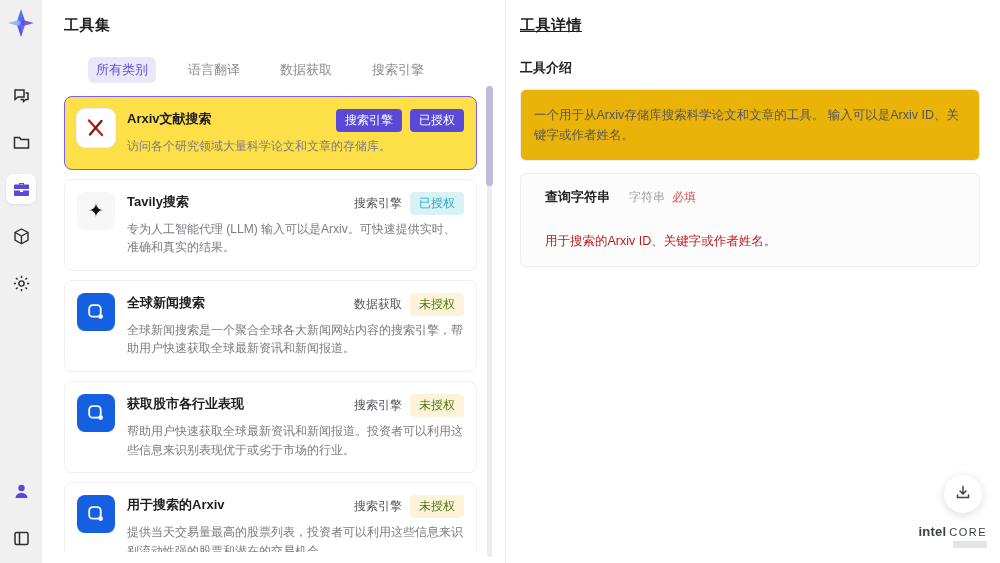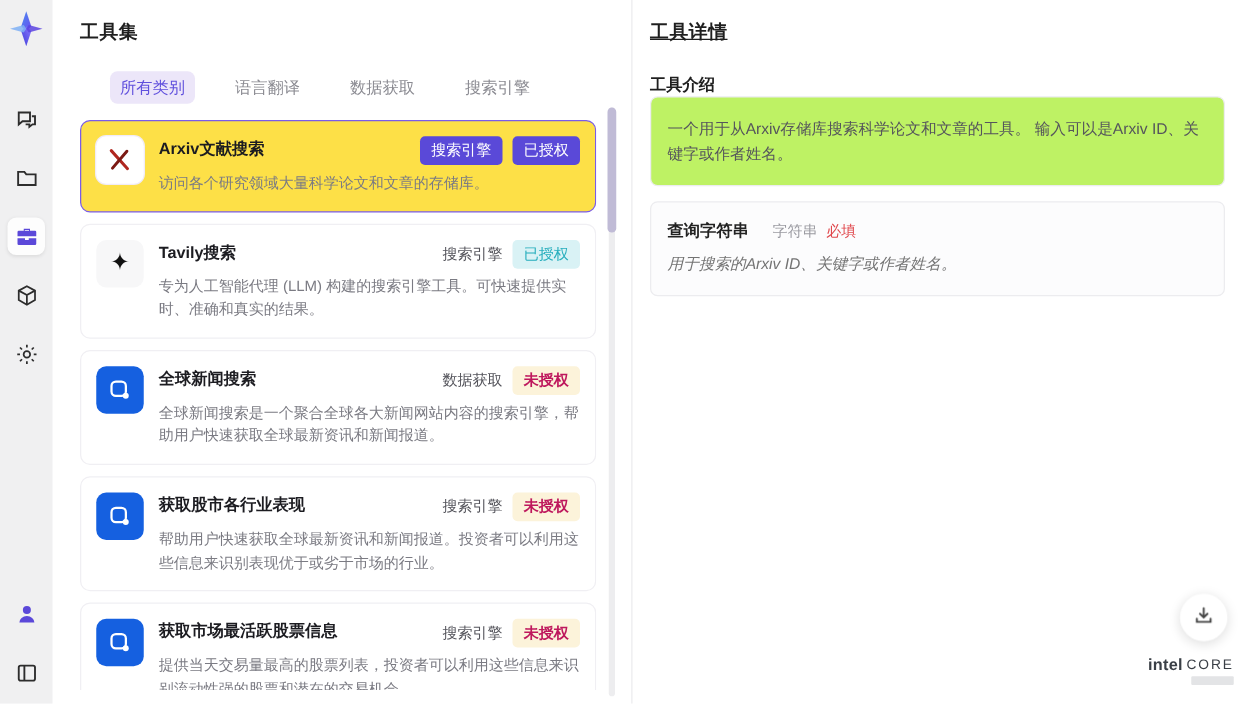--- a/index.html
+++ b/index.html
@@ -35,43 +35,43 @@
   .tile-light { background:#f7f7f8; }
   .tile-blue { background:#1560e0; }
   .card-body { flex:1; min-width:0; }
   .card-top { display:flex; align-items:flex-start; justify-content:space-between; gap:8px; }
   .card-title { font-size:13px; font-weight:bold; color:#1c1c21; padding-top:1px; }
   .card-tags { display:flex; align-items:center; gap:8px; flex-shrink:0; }
   .cat-label { font-size:12px; color:#55555c; }
   .badge { font-size:12px; padding:3px 9px; border-radius:4px; white-space:nowrap; }
   .badge.solid { background:#5a49d8; color:#fff; }
   .badge.ok { background:#d9f2f5; color:#27aebd; }
-  .badge.warn { background:#fcf3da; color:#be185d;font-weight:bold; }
+  .badge.warn { background:#fcf3da; color:#4d7c0f; }
   .card-desc { font-size:12px; color:#7b7b83; line-height:1.55; margin-top:5px; }
   .star-glyph { font-size:19px; color:#111; line-height:1; }
 
   
   .scrollbar-track { position:absolute; top:86px; bottom:6px; right:13px; width:5px;
     background:#ededef; border-radius:3px; }
   .scrollbar-thumb { position:absolute; top:0; left:-1px; width:7px; height:100px;
     background:#c0bbd6; border-radius:4px; cursor:pointer; }
 
   
   .detail-panel { flex:1; padding:16px 16px 0 14px; }
   .detail-title { font-size:15px; font-weight:bold; letter-spacing:.5px;text-decoration:underline; }
   .section-heading { font-size:13px; font-weight:bold; margin-top:24px; }
-  .info-box { border:1px solid #ececef; background:#bef264; border-radius:6px;
-    padding:15px 13px; font-size:12.5px; color:#55555c; line-height:1.6; }
+  .info-box { border:1px solid #ececef; background:#eab308; border-radius:6px;
+    padding:15px 13px; margin-top:12px; font-size:12.5px; color:#55555c; line-height:1.6; }
   .param-box { border:1px solid #ececef; background:#fcfcfd; border-radius:6px;
-    padding:14px 13px 16px; margin-top:12px; }
+    padding:14px 24px 16px; margin-top:12px; }
   .param-head { display:flex; align-items:baseline; gap:7px; }
   .param-name { font-size:13px; font-weight:bold; color:#222; }
   .param-type { font-size:12px; color:#9a9aa1;margin-left:12px; }
   .param-required { font-size:12px; color:#e0484d; }
-  .param-desc { font-size:12.5px; color:#737373; margin-top:9px;font-style:italic; }
+  .param-desc { font-size:12.5px; color:#b91c1c; margin-top:27px; }
 
   
   .download-fab { position:fixed; right:18px; bottom:50px; width:38px; height:38px;
     border-radius:50%; background:#fff; box-shadow:0 2px 10px rgba(0,0,0,.14);
     display:grid; place-items:center; cursor:pointer; }
   .brand { position:fixed; right:13px; bottom:15px; text-align:right; color:#3a3f46; }
   .brand-line { font-size:13px; display:flex; align-items:center; gap:3px; }
   .brand-intel { font-weight:bold; letter-spacing:.2px; }
   .brand-core { text-transform:uppercase; letter-spacing:1.5px; font-size:11px; font-weight:400; }
   .brand-sub { margin-top:2px; margin-left:auto; width:34px; height:7px; background:#e3e4e6; border-radius:1px; }
@@ -199,21 +199,21 @@
           <span class="star-glyph">✦</span>
         </div>
         <div class="card-body">
           <div class="card-top">
             <div class="card-title">Tavily搜索</div>
             <div class="card-tags">
               <span class="cat-label">搜索引擎</span>
               <span class="badge ok">已授权</span>
             </div>
           </div>
-          <div class="card-desc">专为人工智能代理 (LLM) 构建的搜索引擎工具。可快速提供实时、准确和真实的结果。</div>
+          <div class="card-desc">专为人工智能代理 (LLM) 输入可以是Arxiv。可快速提供实时、准确和真实的结果。</div>
         </div>
       </div>
 
       <div class="card">
         <div class="tool-icon tile-blue">
           <svg width="20" height="20" viewBox="0 0 20 20" fill="none" stroke="#fff" stroke-width="1.8">
             <rect x="3.2" y="3.2" width="11.5" height="11.5" rx="3.5"></rect>
             <circle cx="14.6" cy="14.6" r="2.4" fill="#fff" stroke="none"></circle>
           </svg>
         </div>
@@ -250,21 +250,21 @@
 
       <div class="card">
         <div class="tool-icon tile-blue">
           <svg width="20" height="20" viewBox="0 0 20 20" fill="none" stroke="#fff" stroke-width="1.8">
             <rect x="3.2" y="3.2" width="11.5" height="11.5" rx="3.5"></rect>
             <circle cx="14.6" cy="14.6" r="2.4" fill="#fff" stroke="none"></circle>
           </svg>
         </div>
         <div class="card-body">
           <div class="card-top">
-            <div class="card-title">获取市场最活跃股票信息</div>
+            <div class="card-title">用于搜索的Arxiv</div>
             <div class="card-tags">
               <span class="cat-label">搜索引擎</span>
               <span class="badge warn">未授权</span>
             </div>
           </div>
           <div class="card-desc">提供当天交易量最高的股票列表，投资者可以利用这些信息来识别流动性强的股票和潜在的交易机会。</div>
         </div>
       </div>
 
     </div>

